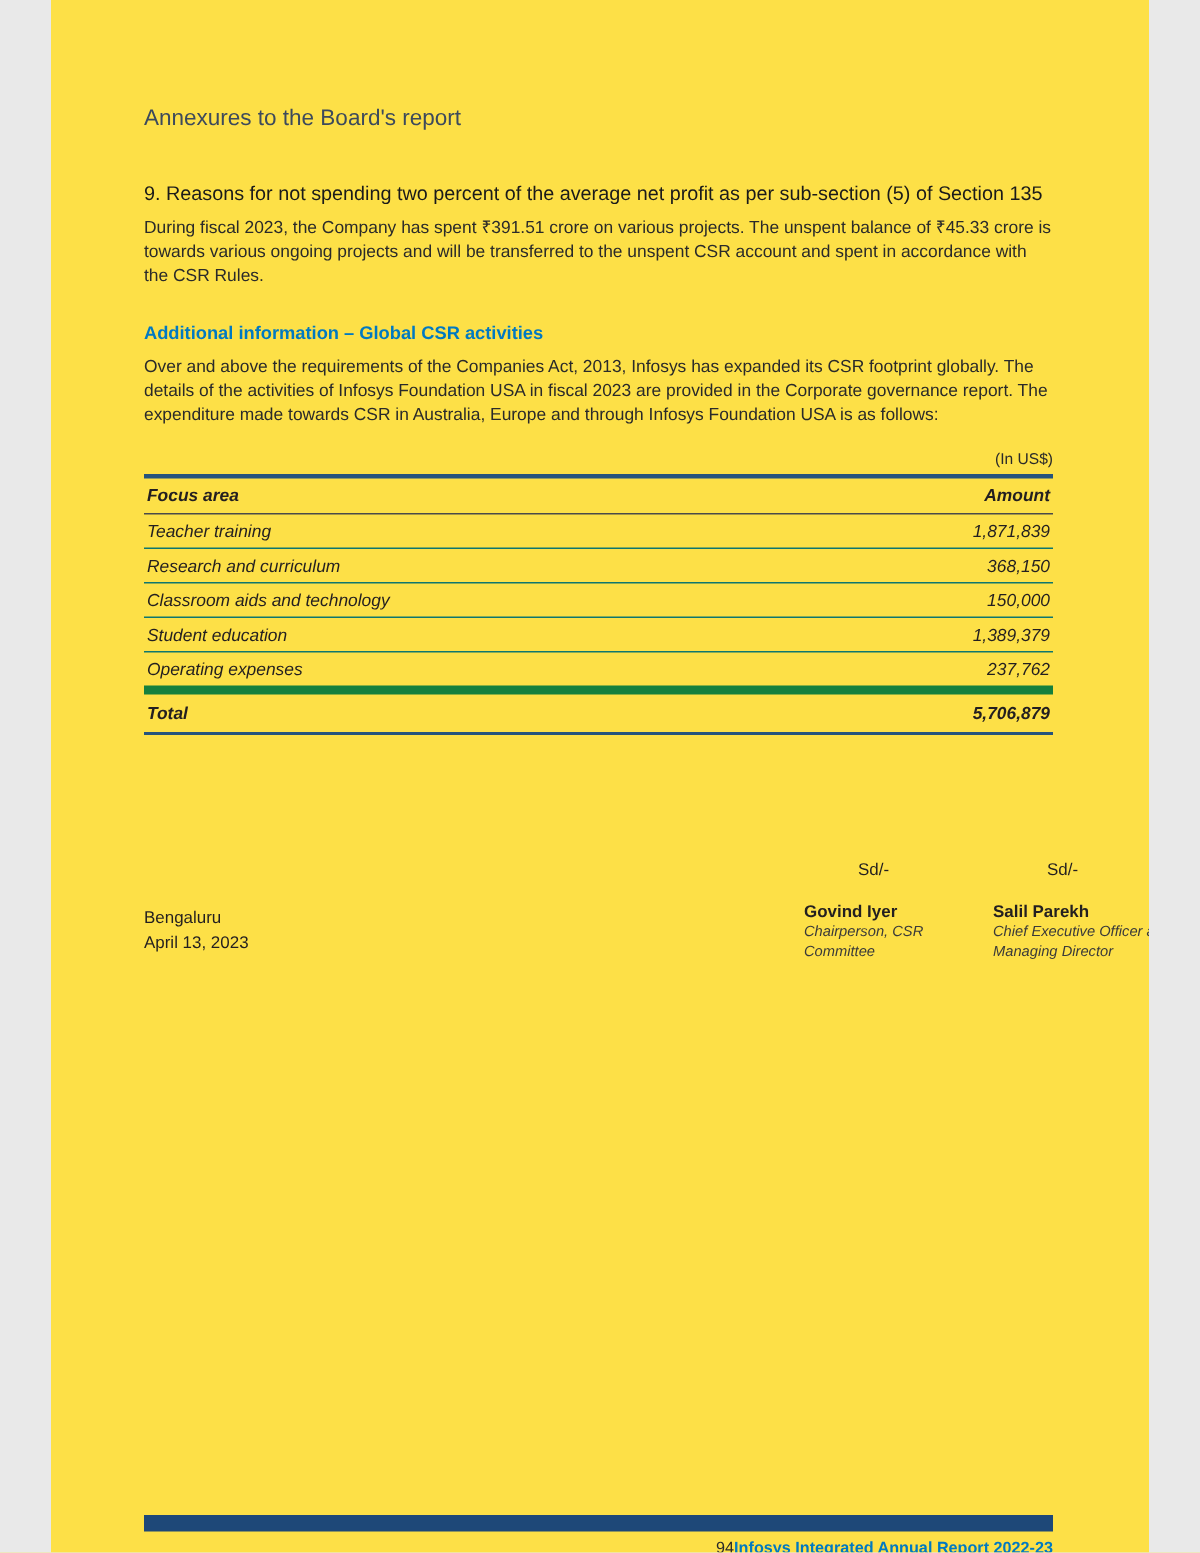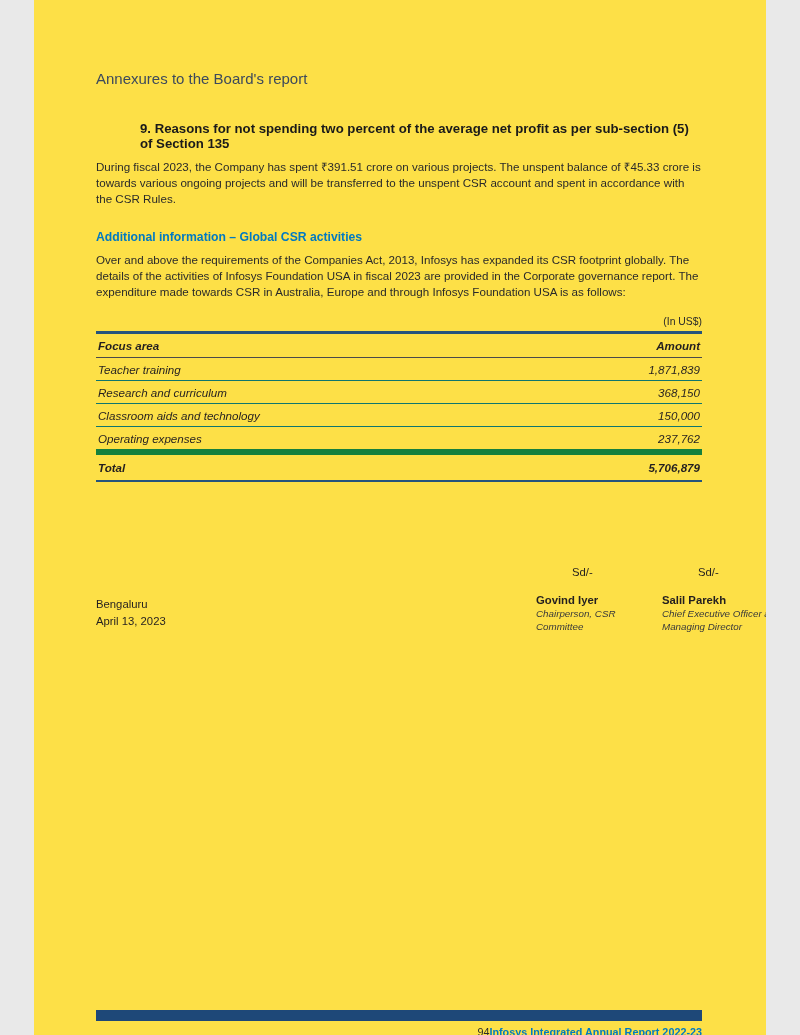--- a/index.html
+++ b/index.html
@@ -19,23 +19,22 @@
   .doc-header {
     margin-top: 70px;
     font-size: 15px;
     color: #3d4a5c;
     font-weight: 400;
   }
 
   .section-heading {
     margin-top: 34px;
     font-size: 13.2px;
-    font-weight: bold;
+    font-weight: normal;
     color: #1a1a1a;
-    margin-left: 44px;
   }
   .body-text {
     margin-top: 8px;
     font-size: 11.6px;
     line-height: 1.4;
     color: #2a2a2a;
   }
   .sub-heading {
     margin-top: 22px;
     font-size: 12.2px;
@@ -146,20 +145,24 @@
         </tr>
         <tr>
           <td>Research and curriculum</td>
           <td class="col-amount">368,150</td>
         </tr>
         <tr>
           <td>Classroom aids and technology</td>
           <td class="col-amount">150,000</td>
         </tr>
         <tr>
+          <td>Student education</td>
+          <td class="col-amount">1,389,379</td>
+        </tr>
+        <tr>
           <td>Operating expenses</td>
           <td class="col-amount">237,762</td>
         </tr>
       </tbody>
       <tfoot>
         <tr>
           <td>Total</td>
           <td class="col-amount">5,706,879</td>
         </tr>
       </tfoot>

